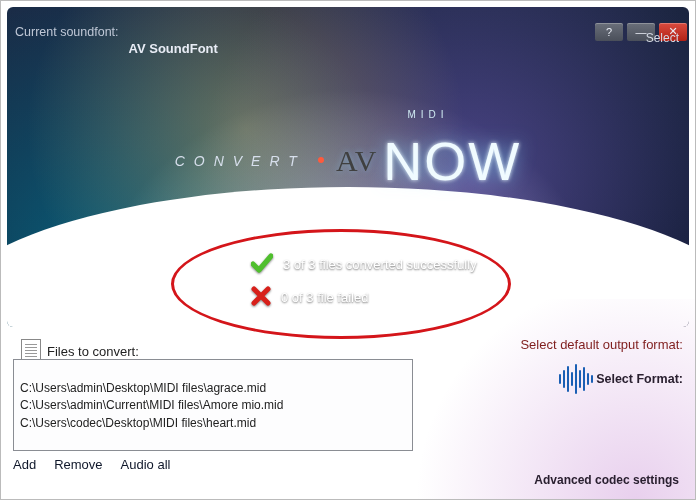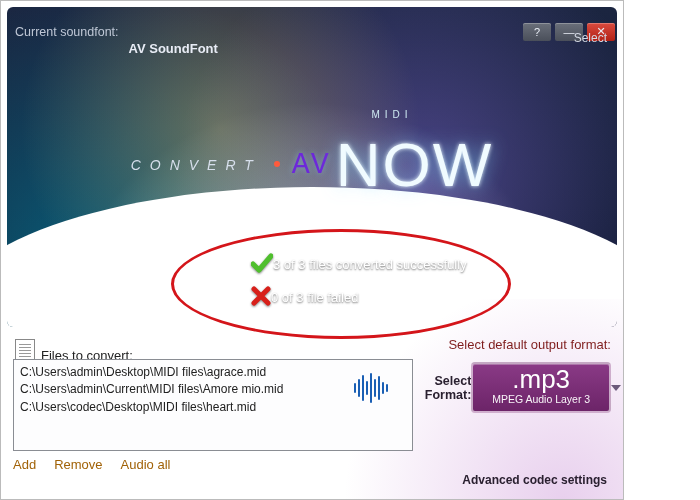--- a/index.html
+++ b/index.html
@@ -1,17 +1,17 @@
 <!DOCTYPE html>
 <html><head>
 <meta charset="utf-8">
 <style>
   * { margin: 0; padding: 0; box-sizing: border-box; }
   body { width: 700px; height: 500px; overflow: hidden; font-family: "Segoe UI", Tahoma, sans-serif; background: #fff; }
-  .window { width: 624px; height: 500px; position: relative; border: 1px solid #bbb; background: #fff; }
+  .window { width: 696px; height: 500px; position: relative; border: 1px solid #bbb; background: #fff; }
   .hero {
     position: absolute; left: 6px; top: 6px; right: 6px; height: 320px;
     border-radius: 6px;
     background:
       radial-gradient(circle at 35% 38%, rgba(255,220,120,0.35), rgba(255,220,120,0) 45%),
       radial-gradient(circle at 68% 55%, rgba(120,100,200,0.55), rgba(120,100,200,0) 55%),
       radial-gradient(circle at 15% 85%, rgba(0,180,210,0.45), rgba(0,180,210,0) 50%),
       radial-gradient(circle at 50% 110%, rgba(255,255,255,0.95), rgba(0,0,0,0) 55%),
       linear-gradient(#1b2540, #0e1830);
     overflow: hidden;
@@ -28,42 +28,42 @@
     width:28px; height:18px; border-radius:2px; display:flex; align-items:center; justify-content:center;
     background: linear-gradient(#6a6f7a, #4a4f5a); color:#eaeef6; font-size:11px; cursor:pointer;
     box-shadow: inset 0 1px 0 rgba(255,255,255,0.25);
   }
   .winbtn.close { background: linear-gradient(#d94b3f, #b32115); }
   .options-link { position:absolute; top:30px; right:16px; color:#d4d9e4; font-size:12px; cursor:pointer; z-index:5; }
   .logo { position:absolute; top:108px; left:0; right:0; text-align:center; z-index:4; }
   .logo .midi { color:#cfeaf2; font-size:10px; letter-spacing:5px; margin-bottom:17px; margin-left:160px; }
   .logo .row { display:flex; align-items:center; justify-content:center; gap:6px; }
   .logo .convert { color:#d7dfec; font-size:14px; letter-spacing:9px; font-weight:300;font-style:italic; }
-  .logo .av { color:#6d28d9; font-size:30px; font-weight:300; letter-spacing:1px; font-family: Liberation Mono, monospace; text-shadow:0 0 6px rgba(140,220,255,0.5);text-align:right; }
-  .logo .now { color:#f0fbff; font-size:62px; font-weight:300; letter-spacing:2px; text-shadow:0 0 18px rgba(130,220,255,0.7), 0 0 4px #fff; line-height:0.9; }
+  .logo .av { color:#404040; font-size:30px; font-weight:300; letter-spacing:1px; font-family: Liberation Serif, serif; text-shadow:0 0 6px rgba(140,220,255,0.5);text-align:right; }
+  .logo .now { color:#f0fbff; font-size:54px; font-weight:300; letter-spacing:2px; text-shadow:0 0 18px rgba(130,220,255,0.7), 0 0 4px #fff; line-height:0.9; }
   .logo .dot { display:inline-block; width:6px; height:6px; background:#ff5a3c; border-radius:50%; margin:0 6px 2px; vertical-align:middle; }
 
   .status-ring {
     position:absolute; top:228px; left:170px; width:340px; height:110px;
     border:3px solid #d4151a; border-radius:50%; z-index:6;
   }
   .status-block { position:absolute; top:252px; left:250px; z-index:7; color:#fff; font-size:13px; }
-  .status-row { display:flex; align-items:center; margin-bottom:10px; text-shadow:0 1px 2px rgba(0,0,0,0.6); }
+  .status-row { display:flex; align-items:center; gap:10px; margin-bottom:10px; text-shadow:0 1px 2px rgba(0,0,0,0.6); }
   .tick-icon svg, .cross-icon svg { filter: drop-shadow(0 1px 1px rgba(0,0,0,0.5)); }
 
   .section-label { position:absolute; font-size:13px; color:#222; display:flex; align-items:center; gap:6px; }
-  .files-label { top:338px; left:14px;align-items:flex-end; }
+  .files-label { top:338px; left:20px; }
   .doc-icon { width:20px; height:24px; border:1px solid #888; background:#fff; position:relative; }
   .doc-icon::before { content:""; position:absolute; top:4px; left:3px; right:3px; height:1px; background:#999; box-shadow:0 3px 0 #999,0 6px 0 #999,0 9px 0 #999,0 12px 0 #999; }
   .files-box {
     position:absolute; top:358px; left:12px; width:400px; height:92px;
-    border:1px solid #8a8d93; background:#fdfdfe; font-size:12px; color:#222; padding:4px 6px;
+    border:1px solid #8a8d93; background:#fdfdfe; font-size:12px; color:#222; padding:20px 6px;
     line-height:1.45; overflow:hidden;
   }
-  .file-actions { position:absolute; top:456px; left:12px; font-size:13px; color:#a16207; display:flex; gap:18px; }
+  .file-actions { position:absolute; top:456px; left:12px; font-size:13px; color:#0f172a; display:flex; gap:18px; }
   .file-actions span { cursor:pointer; }
 
   .right-panel { position:absolute; right:12px; top:336px; width:260px; text-align:right; color:#2b1635; }
   .right-panel .hdr { font-size:13px; font-weight:400; color:#7f1d1d; margin-bottom:10px; }
   .format-row { display:flex; align-items:center; justify-content:flex-end; }
   .wave-icon { width:40px; height:34px; }
   .select-format-label { font-size:12.5px; font-weight:600; color:#2a2030; }
   .format-chip {
     width:150px; border:2px solid rgba(255,255,255,0.6); border-radius:4px;
     background: linear-gradient(#8a3a86, #6c2468); color:#fff; text-align:center;
@@ -155,21 +155,16 @@
               <line x1="16" y1="11" x2="16" y2="23"></line>
             <line x1="20" y1="3" x2="20" y2="31"></line>
               <line x1="24" y1="9" x2="24" y2="25"></line>
             <line x1="28" y1="6" x2="28" y2="28"></line>
               <line x1="32" y1="12" x2="32" y2="22"></line>
             <line x1="36" y1="14" x2="36" y2="20"></line>
           </g>
         </svg>
       </span>
       <span class="select-format-label">Select Format:</span>
-      <div class="format-chip">
-        <div class="ext">.mp3</div>
-        <div class="desc">MPEG Audio Layer 3</div>
-        <div class="format-caret"></div>
-      </div>
     </div>
   </div>
   <div class="adv-link">Advanced codec settings</div>
 </div>
 
 </body></html>

